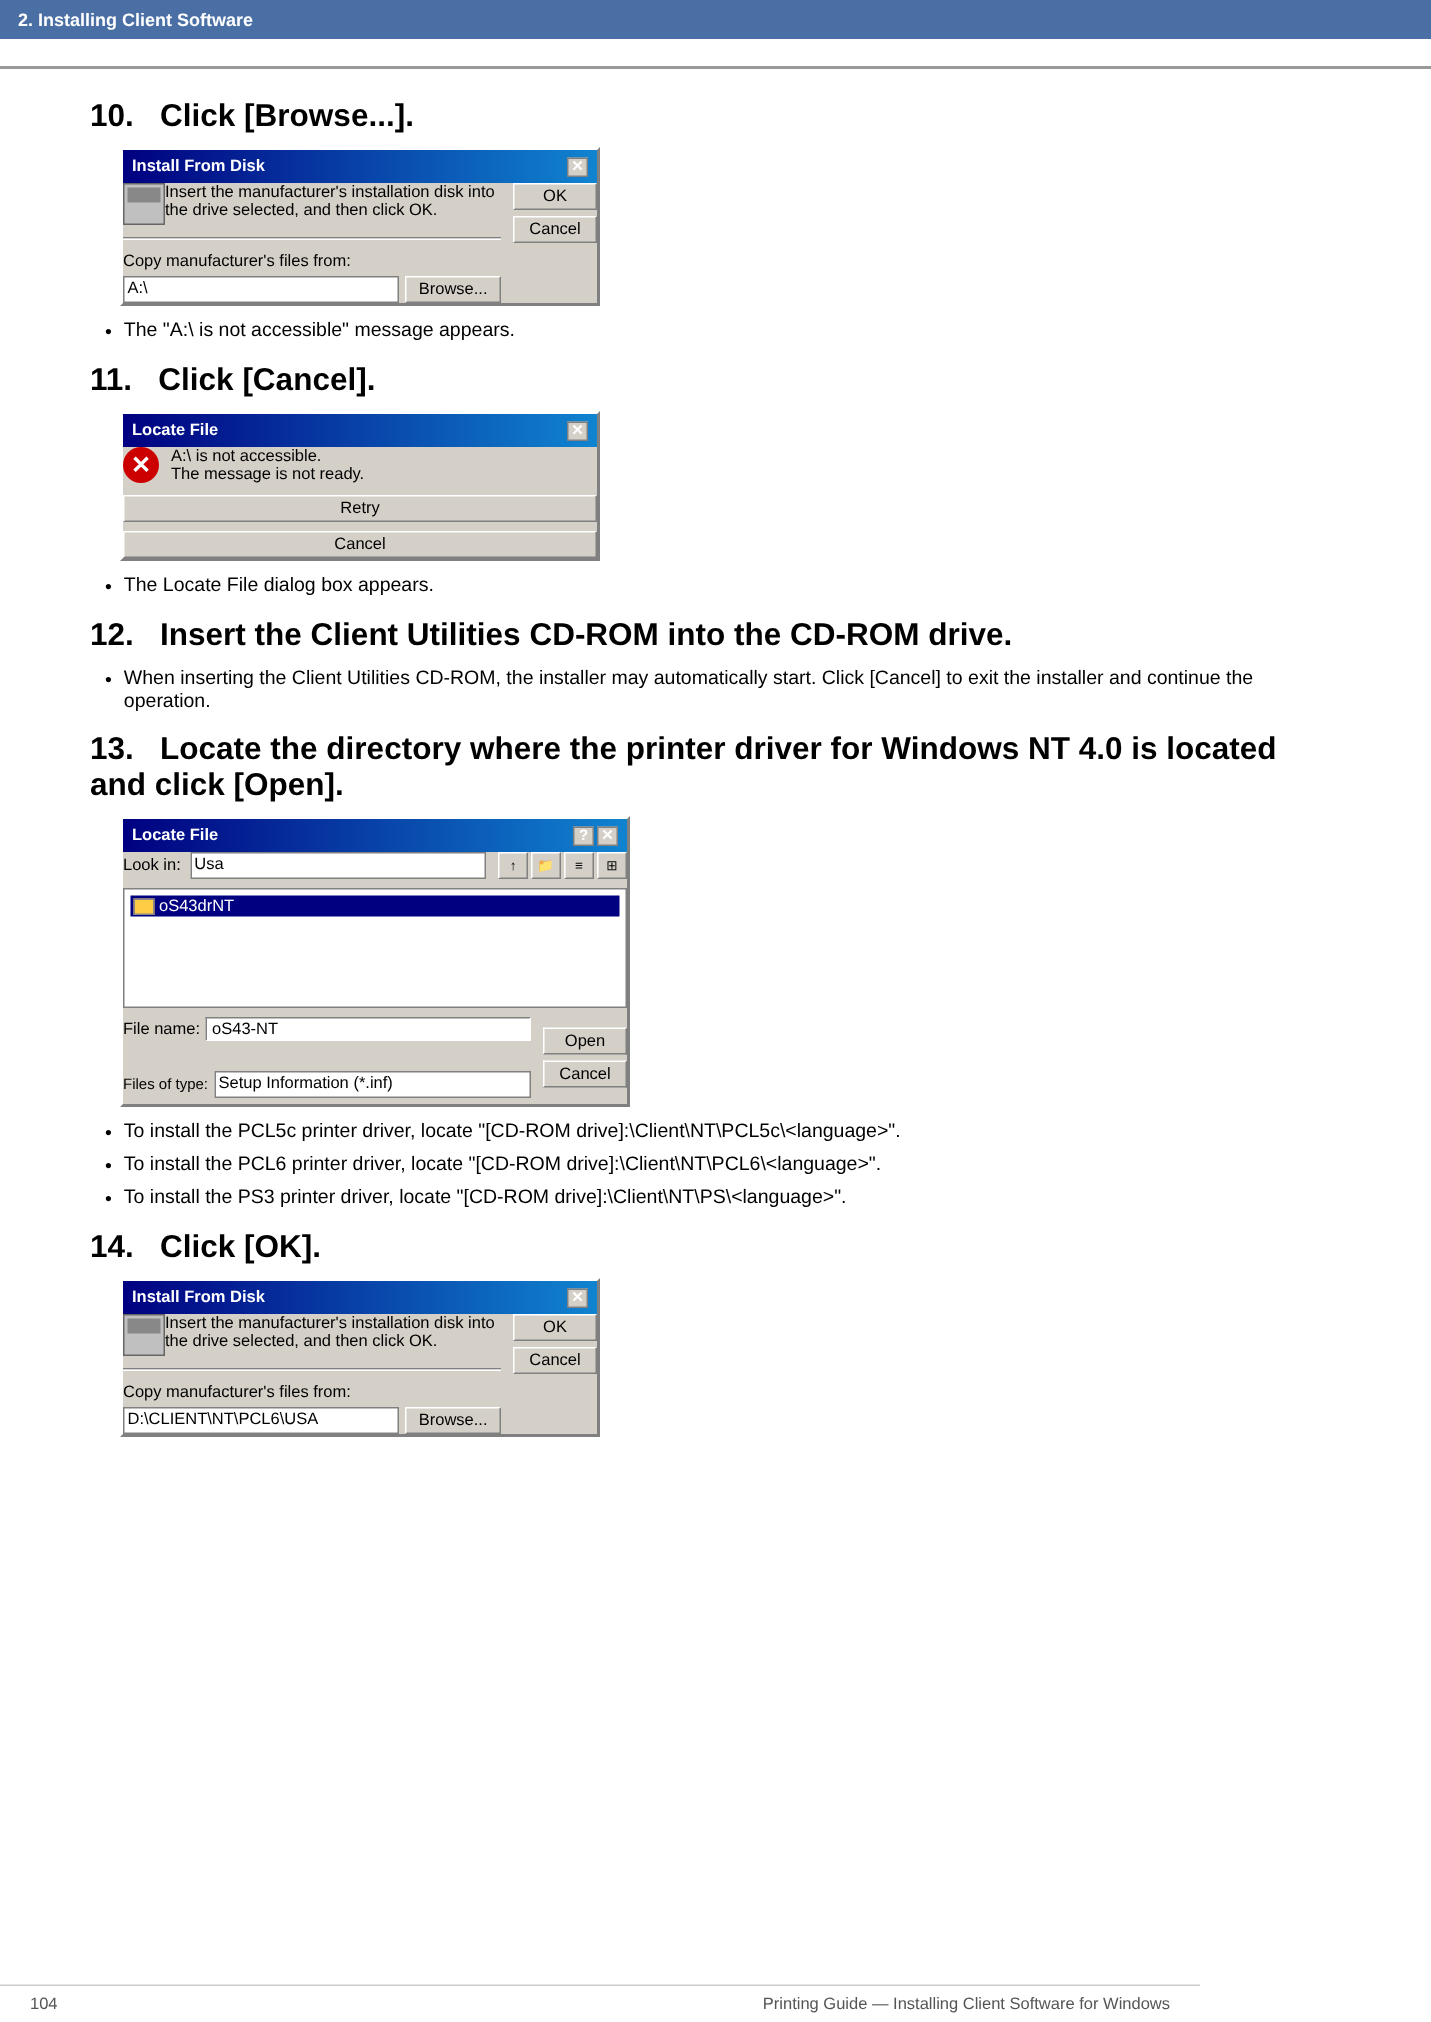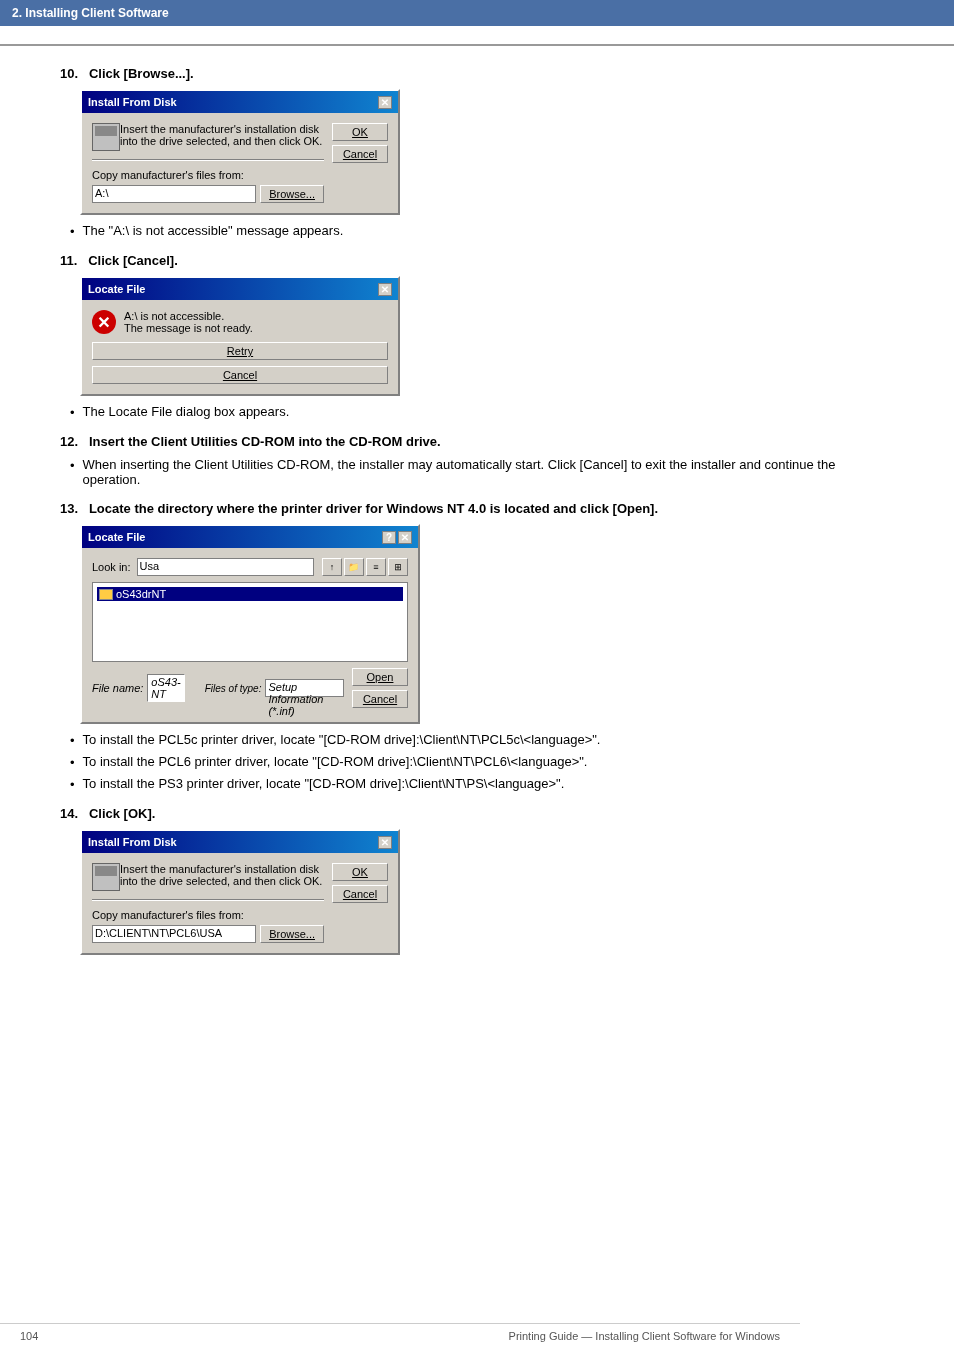--- a/index.html
+++ b/index.html
@@ -33,21 +33,21 @@
     .content {
       padding: 10px 60px 60px 60px;
     }
 
     
     .step {
       margin-bottom: 14px;
     }
 
     .step-heading {
-      font-size: 13px;
+      font-size: 21px;
       font-weight: bold;
       margin-bottom: 8px;
     }
 
     
     .dialog {
       background: #d4d0c8;
       border: 2px solid #808080;
       border-top: 2px solid #fff;
       border-left: 2px solid #fff;
@@ -75,21 +75,20 @@
       width: 14px;
       height: 13px;
       font-size: 10px;
       display: flex;
       align-items: center;
       justify-content: center;
       cursor: pointer;
     }
 
     .dialog-body {
-      padding: 10px;
     }
 
     .dialog-row {
       display: flex;
       align-items: flex-start;
       margin-bottom: 8px;
     }
 
     .dialog-text {
       font-size: 11px;
@@ -100,21 +99,20 @@
       background: #d4d0c8;
       border-top: 1px solid #fff;
       border-left: 1px solid #fff;
       border-right: 1px solid #808080;
       border-bottom: 1px solid #808080;
       font-size: 11px;
       padding: 2px 8px;
       min-width: 56px;
       text-align: center;
       cursor: pointer;
-      text-decoration: underline;
     }
 
     .separator-line {
       border: none;
       border-top: 1px solid #808080;
       border-bottom: 1px solid #fff;
       margin: 8px 0;
     }
 
     .dialog-label {
@@ -442,21 +440,21 @@
           </div>
 
           <div class="file-list-area">
             <div class="file-entry selected">
               <div class="folder-icon-sm"></div>
               <span>oS43drNT</span>
             </div>
           </div>
 
           <div style="display:flex; gap:8px; align-items:center; margin-bottom:4px;">
-            <div style="display:flex; flex-direction:row; flex:1; gap:20px;font-style:italic;">
+            <div style="display:flex; flex-direction:column; flex:1; gap:20px;">
               <div style="display:flex; align-items:center; gap:4px;">
                 <span style="font-size:11px; white-space:nowrap;">File name:</span>
                 <div class="win-textbox" style="flex:1;">oS43-NT</div>
               </div>
               <div style="display:flex; align-items:center; gap:4px;">
                 <span style="font-size:10px; white-space:nowrap;">Files of type:</span>
                 <div class="win-select" style="flex:1;">Setup Information (*.inf)</div>
               </div>
             </div>
             <div style="display:flex; flex-direction:column; gap:4px;">

